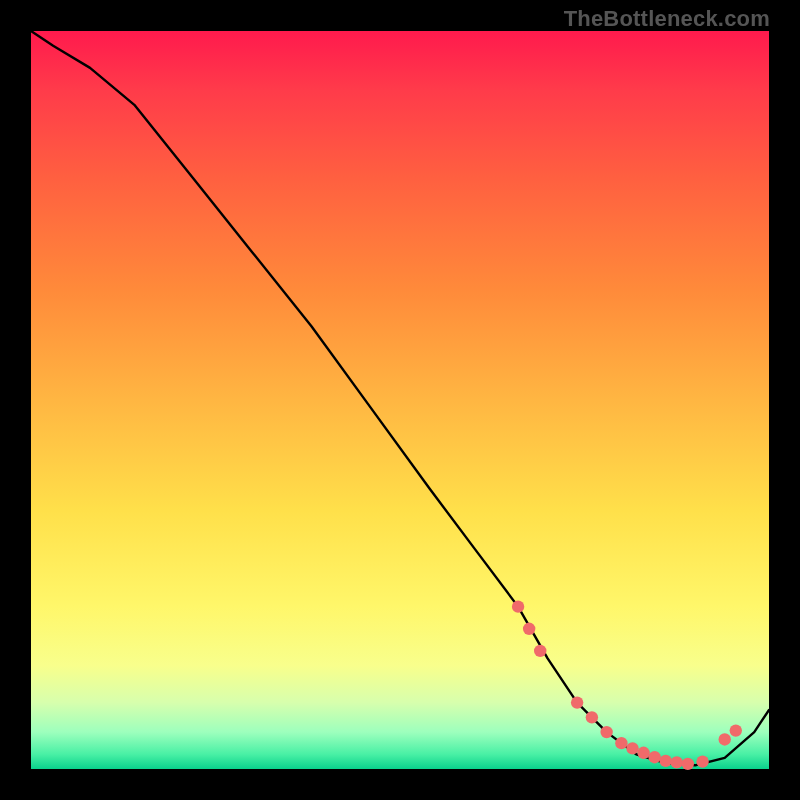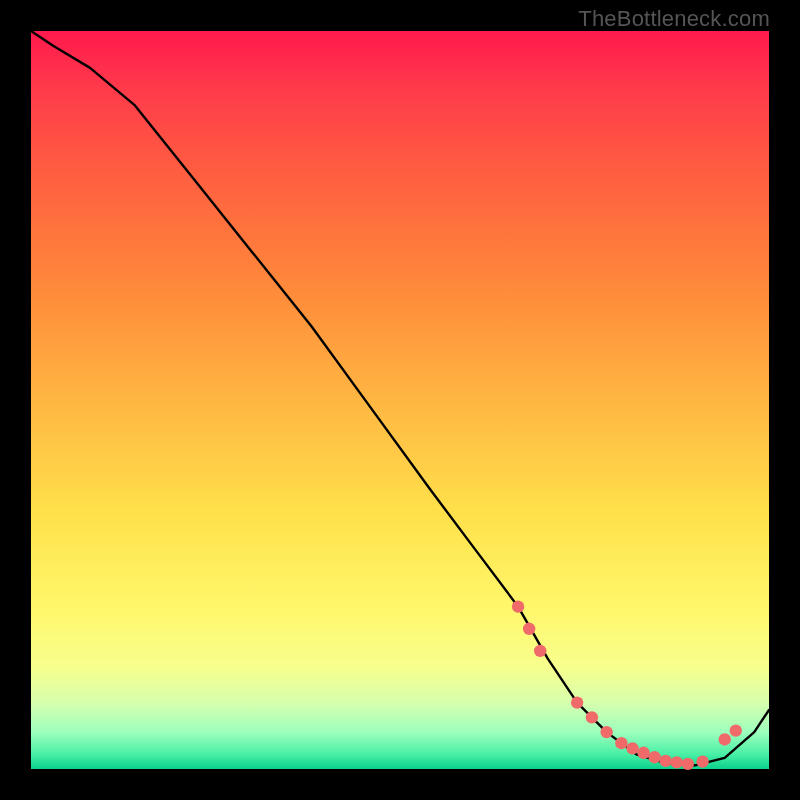--- a/index.html
+++ b/index.html
@@ -40,21 +40,21 @@
       #0ad18c 100%
     );
   }
   .attribution {
     position: absolute;
     top: 6px;
     right: 30px;
     color: #555;
     font-size: 22px;
     letter-spacing: 0.2px;
-    font-weight: 400;
+    font-weight: 700;
     user-select: text;
     text-align: center;
   }
   svg.curve {
     position: absolute;
     left: 0;
     top: 0;
     width: 738px;
     height: 738px;
     overflow: visible;

